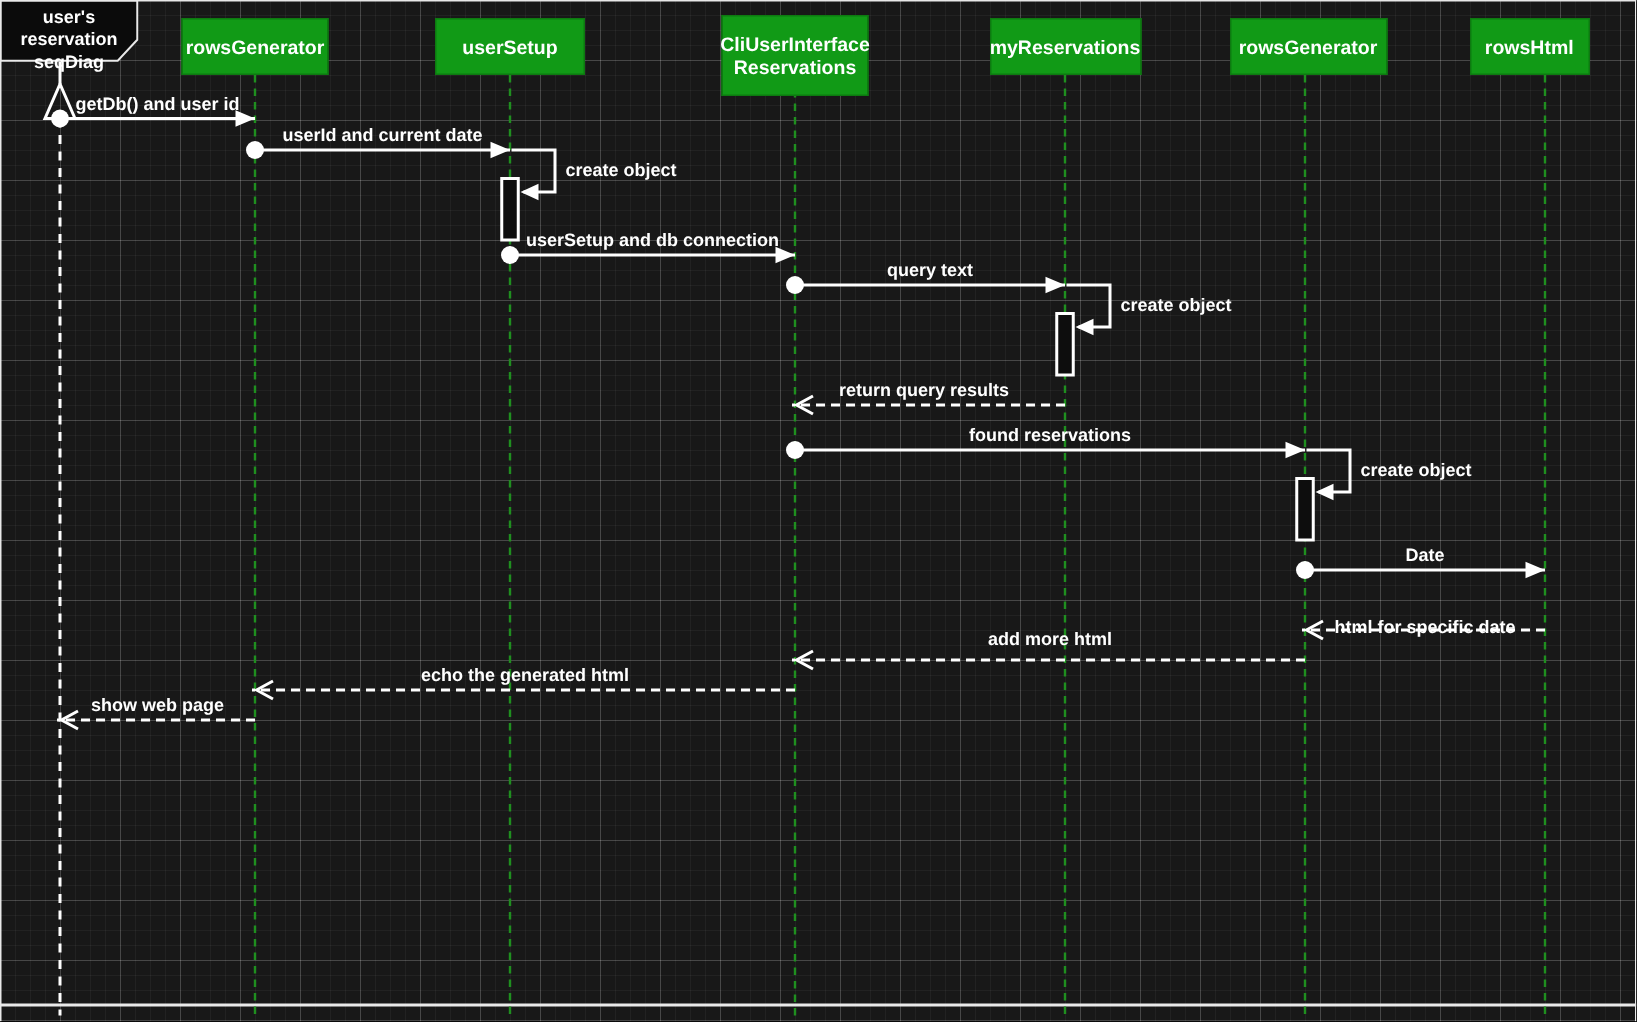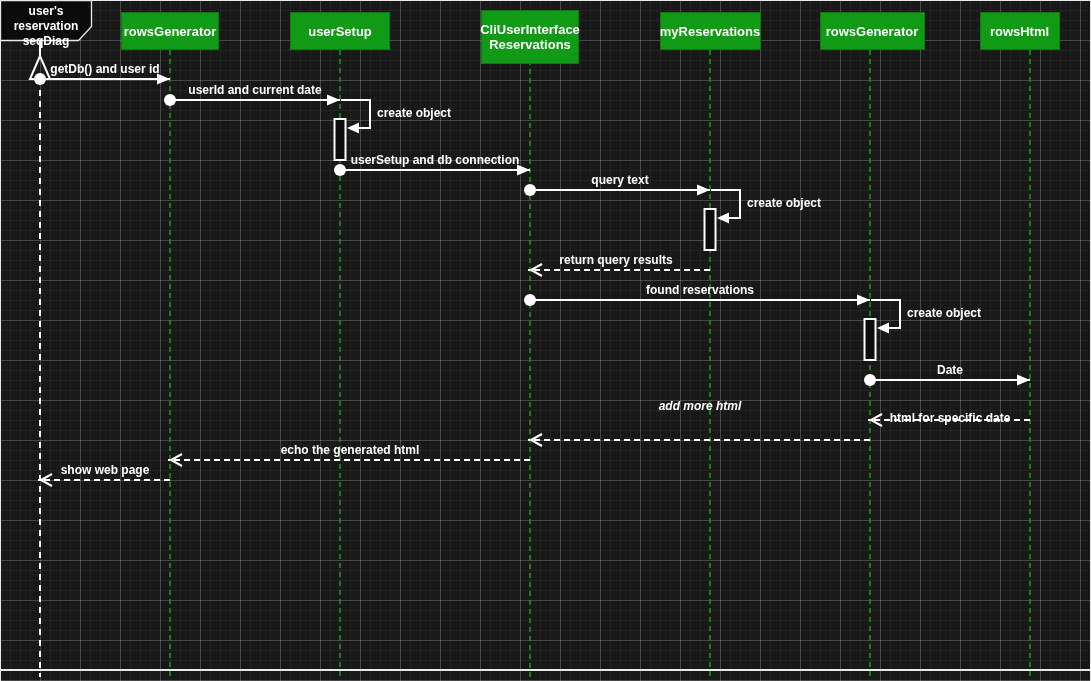--- a/index.html
+++ b/index.html
@@ -134,17 +134,17 @@
       <div class="msg-label" style="left: 255px; top: 84px; transform: translateX(-50%);">userId and current date</div>
       <div class="msg-label" style="left: 377px; top: 107px;">create object</div>
       <div class="msg-label" style="left: 435px; top: 154px; transform: translateX(-50%);">userSetup and db connection</div>
       <div class="msg-label" style="left: 620px; top: 174px; transform: translateX(-50%);">query text</div>
       <div class="msg-label" style="left: 747px; top: 197px;">create object</div>
       <div class="msg-label" style="left: 616px; top: 254px; transform: translateX(-50%);">return query results</div>
       <div class="msg-label" style="left: 700px; top: 284px; transform: translateX(-50%);">found reservations</div>
       <div class="msg-label" style="left: 907px; top: 307px;">create object</div>
       <div class="msg-label" style="left: 950px; top: 364px; transform: translateX(-50%);">Date</div>
       <div class="msg-label" style="left: 950px; top: 412px; transform: translateX(-50%);">html for specific date</div>
-      <div class="msg-label" style="left: 700px; top: 400px; transform: translateX(-50%); font-style: italic;">add more html</div>
+      <div class="msg-label" style="left: 700px; top: 420px; transform: translateX(-50%);">add more html</div>
       <div class="msg-label" style="left: 350px; top: 444px; transform: translateX(-50%);">echo the generated html</div>
       <div class="msg-label" style="left: 105px; top: 464px; transform: translateX(-50%);">show web page</div>
     </div>
 </div>
 
 </body></html>

